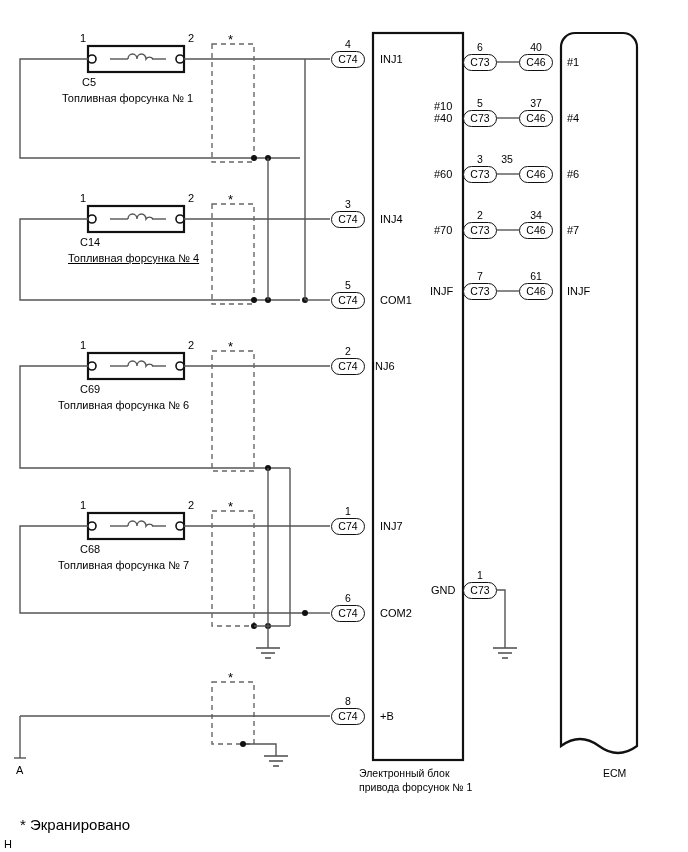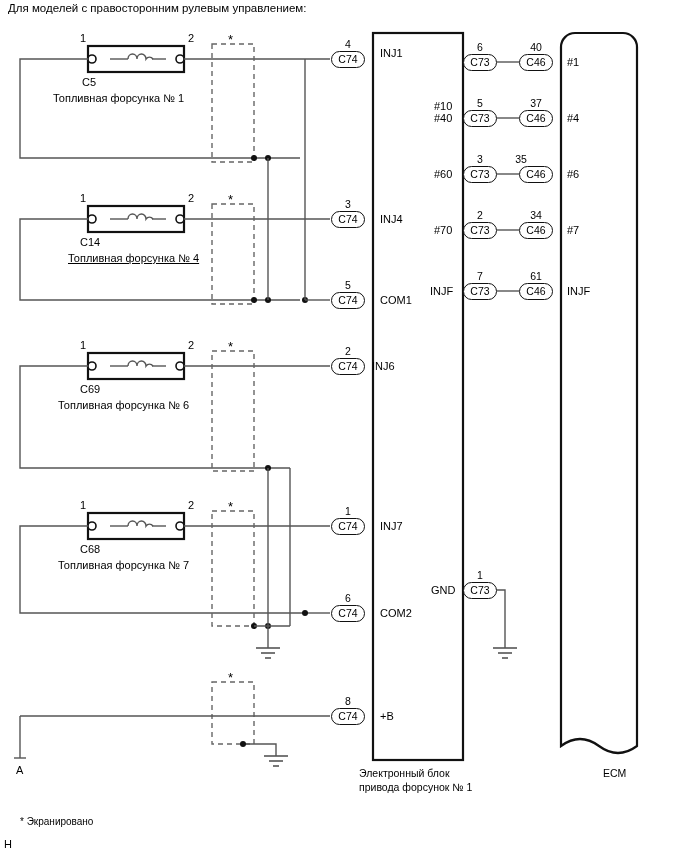--- a/index.html
+++ b/index.html
@@ -62,36 +62,35 @@
     font-size: 11px;
     white-space: nowrap;
   }
   .star {
     position: absolute;
     font-size: 13px;
     line-height: 8px;
   }
   .foot {
     position: absolute;
-    font-size: 10px;
+    font-size: 15px;
     white-space: nowrap;
   }
   .blk-lbl {
     position: absolute;
     font-size: 10.5px;
     line-height: 14px;
     white-space: nowrap;
   }
 </style>
 </head>
 <body>
 
 <div id="page">
 
-  <div class="title">Для моделей с правосторонним рулевым управлением:</div>
 
   <svg id="wires" viewBox="0 0 688 852" xmlns="http://www.w3.org/2000/svg">
     <defs>
       <style>
         .w  { stroke:#555; stroke-width:1.4; fill:none; }
         .wb { stroke:#111; stroke-width:2.2; fill:none; }
         .bx { stroke:#111; stroke-width:2.2; fill:#fff; }
         .sh { stroke:#666; stroke-width:1.4; fill:none; stroke-dasharray:5 4; }
         .dot{ fill:#111; }
         .gnd{ stroke:#555; stroke-width:1.6; fill:none; }
@@ -203,21 +202,21 @@
     <g class="gnd">
       <line x1="493" y1="648" x2="517" y2="648"></line>
       <line x1="498" y1="653" x2="512" y2="653"></line>
       <line x1="502" y1="658" x2="508" y2="658"></line>
     </g>
   </svg>
 
   <div class="lbl" style="left:80px; top:32px;">1</div>
   <div class="lbl" style="left:188px; top:32px;">2</div>
   <div class="inj-name" style="left:82px; top:76px;">C5</div>
-  <div class="inj-name" style="left:53px; top:92px;text-align:right;">Топливная форсунка № 1</div>
+  <div class="inj-name" style="left:62px; top:92px;text-align:right;">Топливная форсунка № 1</div>
   <div class="star" style="left:228px; top:36px;">*</div>
 
   <div class="lbl" style="left:80px; top:192px;">1</div>
   <div class="lbl" style="left:188px; top:192px;">2</div>
   <div class="inj-name" style="left:80px; top:236px;">C14</div>
   <div class="inj-name" style="left:68px; top:252px;text-decoration:underline;">Топливная форсунка № 4</div>
   <div class="star" style="left:228px; top:196px;">*</div>
 
   <div class="lbl" style="left:80px; top:339px;">1</div>
   <div class="lbl" style="left:188px; top:339px;">2</div>
@@ -228,21 +227,21 @@
   <div class="lbl" style="left:80px; top:499px;">1</div>
   <div class="lbl" style="left:188px; top:499px;">2</div>
   <div class="inj-name" style="left:80px; top:543px;">C68</div>
   <div class="inj-name" style="left:58px; top:559px;text-align:center;">Топливная форсунка № 7</div>
   <div class="star" style="left:228px; top:503px;">*</div>
 
   <div class="star" style="left:228px; top:674px;">*</div>
 
   <div class="pinno" style="left:331px; top:38px;">4</div>
   <div class="conn" style="left:331px; top:51px;">C74</div>
-  <div class="lbl" style="left:380px; top:47px;">INJ1</div>
+  <div class="lbl" style="left:380px; top:53px;">INJ1</div>
 
   <div class="pinno" style="left:331px; top:198px;">3</div>
   <div class="conn" style="left:331px; top:211px;">C74</div>
   <div class="lbl" style="left:380px; top:213px;">INJ4</div>
 
   <div class="pinno" style="left:331px; top:279px;">5</div>
   <div class="conn" style="left:331px; top:292px;">C74</div>
   <div class="lbl" style="left:380px; top:294px;">COM1</div>
 
   <div class="pinno" style="left:331px; top:345px;">2</div>
@@ -286,21 +285,21 @@
   <div class="conn" style="left:463px; top:582px;">C73</div>
 
   <div class="pinno" style="left:519px; top:41px;text-align:center;">40</div>
   <div class="conn" style="left:519px; top:54px;">C46</div>
   <div class="lbl" style="left:567px; top:56px;">#1</div>
 
   <div class="pinno" style="left:519px; top:97px;">37</div>
   <div class="conn" style="left:519px; top:110px;">C46</div>
   <div class="lbl" style="left:567px; top:112px;">#4</div>
 
-  <div class="pinno" style="left:504px; top:153px;">35</div>
+  <div class="pinno" style="left:490px; top:153px;">35</div>
   <div class="conn" style="left:519px; top:166px;">C46</div>
   <div class="lbl" style="left:567px; top:168px;">#6</div>
 
   <div class="pinno" style="left:519px; top:209px;">34</div>
   <div class="conn" style="left:519px; top:222px;">C46</div>
   <div class="lbl" style="left:567px; top:224px;">#7</div>
 
   <div class="pinno" style="left:519px; top:270px;">61</div>
   <div class="conn" style="left:519px; top:283px;">C46</div>
   <div class="lbl" style="left:567px; top:285px;">INJF</div>

